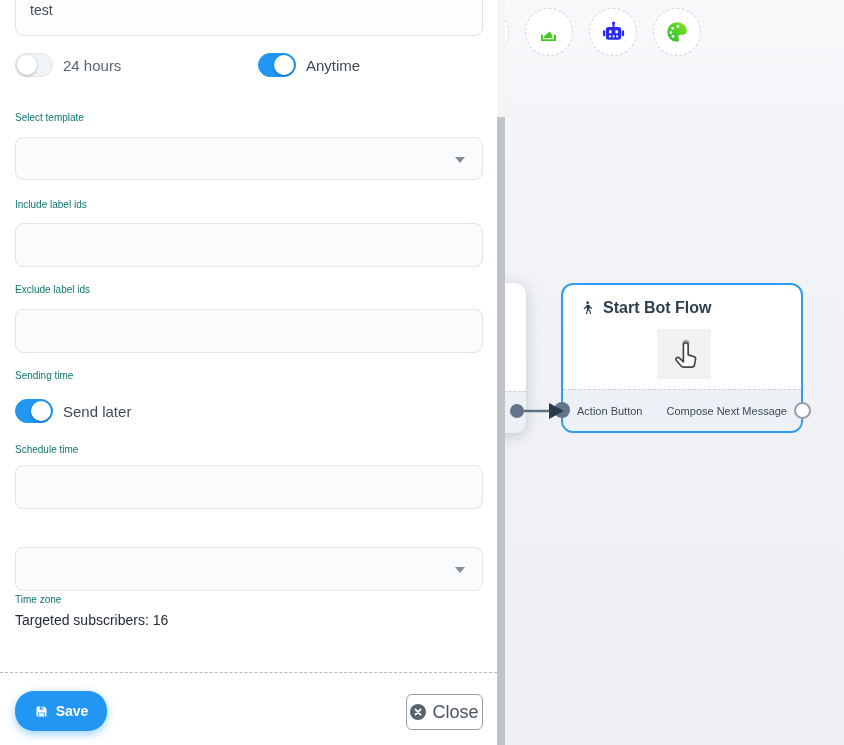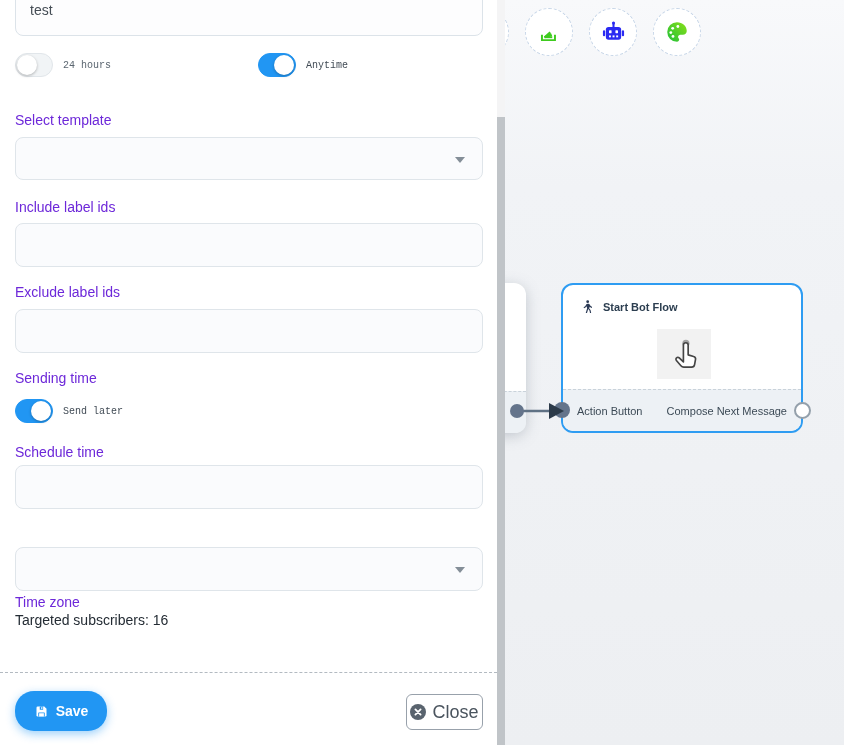--- a/index.html
+++ b/index.html
@@ -23,24 +23,24 @@
   .switch {
     position:relative; width:38px; height:24px; border-radius:12px;
     background:#f1f4f6; border:1px solid #e1e6ea; cursor:pointer; flex:0 0 auto;
   }
   .switch .knob {
     position:absolute; top:1px; left:1px; width:20px; height:20px; border-radius:50%;
     background:#fff; box-shadow:0 1px 3px rgba(0,0,0,.28);
   }
   .switch[data-state="on"] { background:#2196f3; border-color:#2196f3; }
   .switch[data-state="on"] .knob { left:auto; right:1px; }
-  .switch-label { font-size:10px; color:#5b6670;font-family:Liberation Mono, monospace; }
+  .switch-label { font-size:15px; color:#5b6670; }
   .switch-label.dark { color:#414b55; }
 
-  .fg-label { position:absolute; left:15px; font-size:14px; color:#6d28d9; }
+  .fg-label { position:absolute; left:15px; font-size:10px; color:#0f766e; }
   .fbox {
     position:absolute; left:15px; width:468px; background:#fafbfd;
     border:1px solid #dfe5ea; border-radius:8px;
   }
   .fbox.select::after {
     content:""; position:absolute; right:17px; top:50%; margin-top:-2px;
     border-left:5px solid transparent; border-right:5px solid transparent;
     border-top:6px solid #848e98;
   }
 
@@ -77,21 +77,21 @@
     justify-content:center; cursor:pointer;
   }
 
   
   .flow-node {
     position:absolute; top:283px; height:150px; background:#fff;
     border:2px solid #2e9cf2; border-radius:12px; z-index:2;
   }
   .node-main { left:56px; width:242px; }
   .node-header { display:flex; align-items:center; gap:8px; padding:14px 0 0 16px; }
-  .node-title { font-size:11px; font-weight:700; color:#2c3e50; }
+  .node-title { font-size:16px; font-weight:700; color:#2c3e50; }
   .tap-box {
     position:absolute; left:94px; top:44px; width:54px; height:50px;
     background:#f2f2f2; display:flex; align-items:center; justify-content:center; cursor:pointer;
   }
   .node-footer {
     position:absolute; left:0; right:0; bottom:0; height:42px;
     background:#edf1f5; border-top:1px dashed #c9d2da;
     border-radius:0 0 10px 10px;
     display:flex; align-items:center; justify-content:space-between; padding:0 14px;text-align:center;
   }

